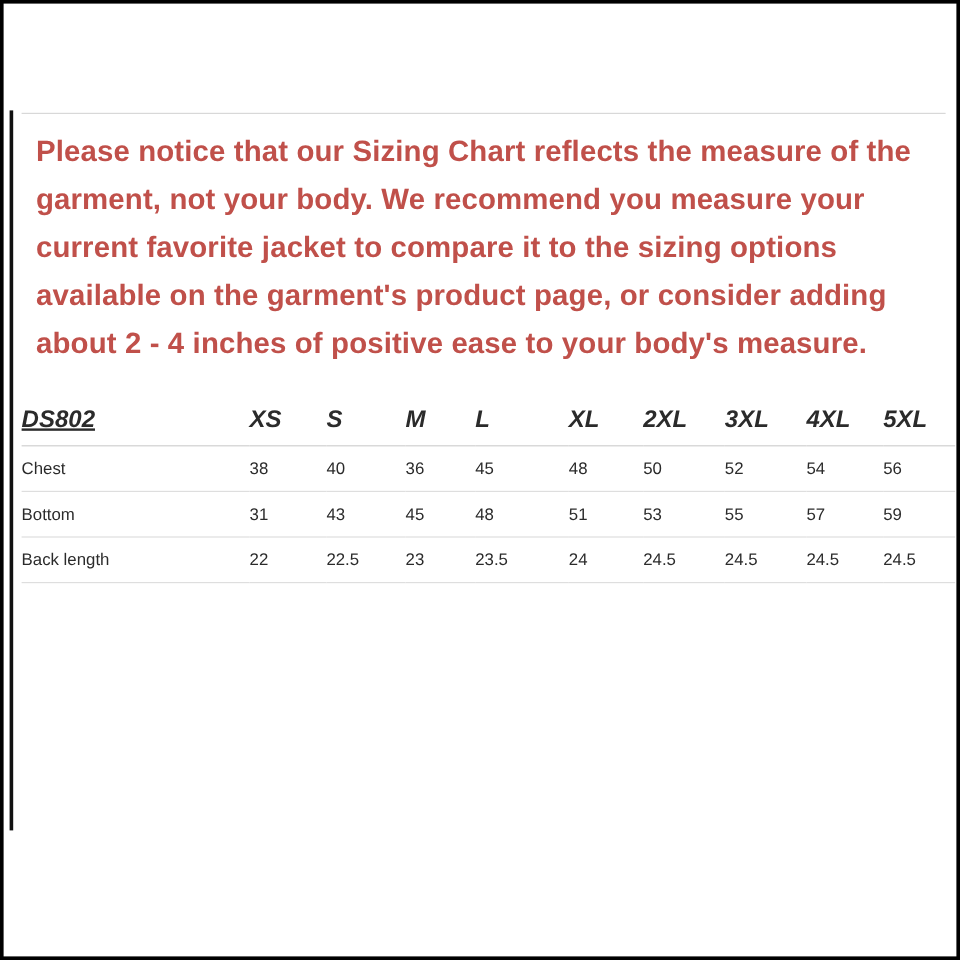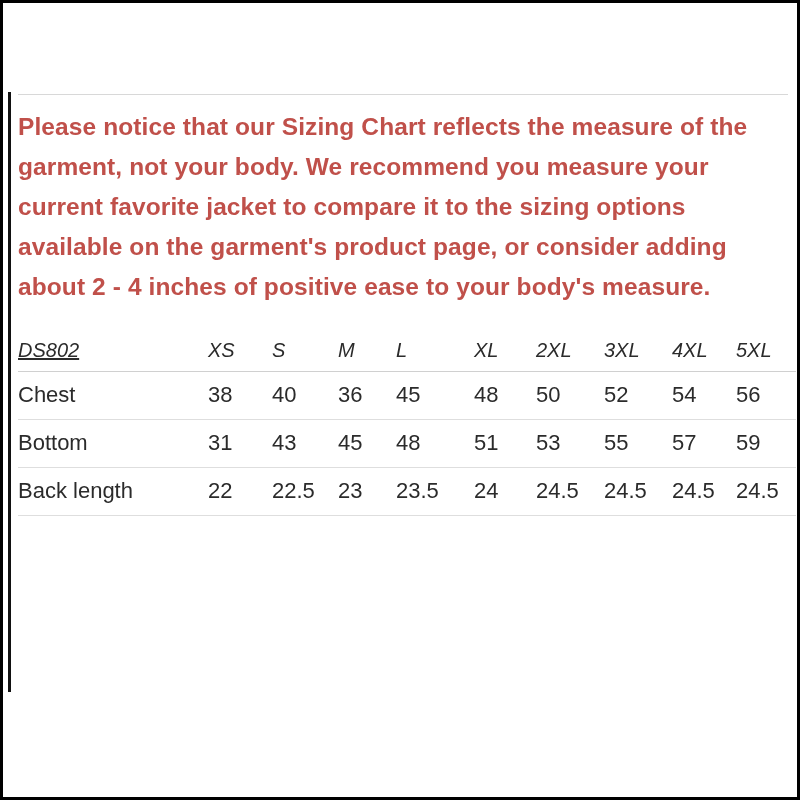--- a/index.html
+++ b/index.html
@@ -70,48 +70,48 @@
     background: #d8d8d8;
     margin-bottom: 12px;
   }
 
   .notice {
     color: #c0504a;
     font-size: 24.5px;
     font-weight: bold;
     line-height: 40px;
     letter-spacing: 0.1px;
-    margin: 0 0 22px 0;
+    margin: 0 0 22px 12px;
     width: 765px;
   }
 
   table.size-chart {
     border-collapse: collapse;
     width: 765px;
     table-layout: fixed;
   }
   table.size-chart th,
   table.size-chart td {
     border-bottom: 1px solid #dedede;
     padding: 10px 0 11px 0;
     text-align: left;
-    font-size: 22px;
+    font-size: 14px;
     color: #2b2b2b;
     font-weight: normal;
   }
   table.size-chart thead th {
     font-style: italic;
-    font-weight: normal;
+    font-weight: bold;
     font-size: 20px;
     border-bottom: 1px solid #d0d0d0;
     padding-bottom: 9px;
   }
   table.size-chart thead th.code {
     text-decoration: underline;
-    font-weight: normal;
+    font-weight: bold;
   }
   
   col.c-label { width: 190px; }
   col.c-xs    { width: 64px; }
   col.c-s     { width: 66px; }
   col.c-m     { width: 58px; }
   col.c-l     { width: 78px; }
   col.c-xl    { width: 62px; }
   col.c-2xl   { width: 68px; }
   col.c-3xl   { width: 68px; }

